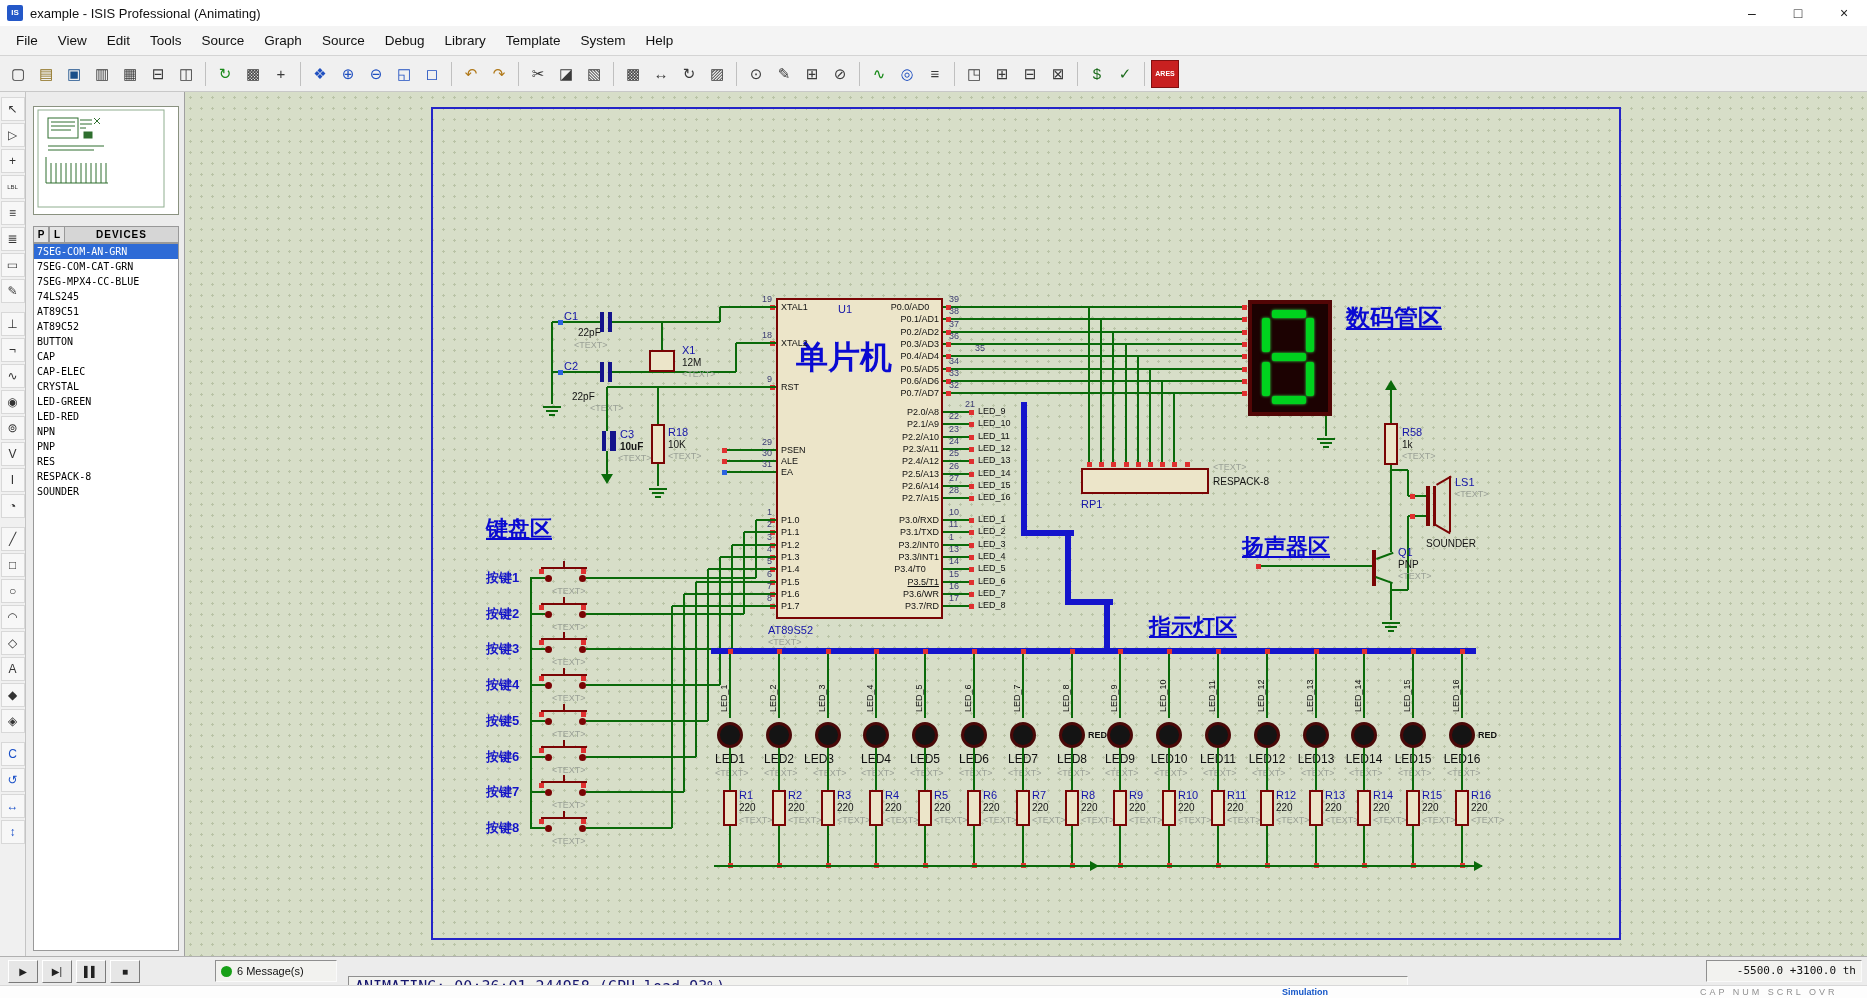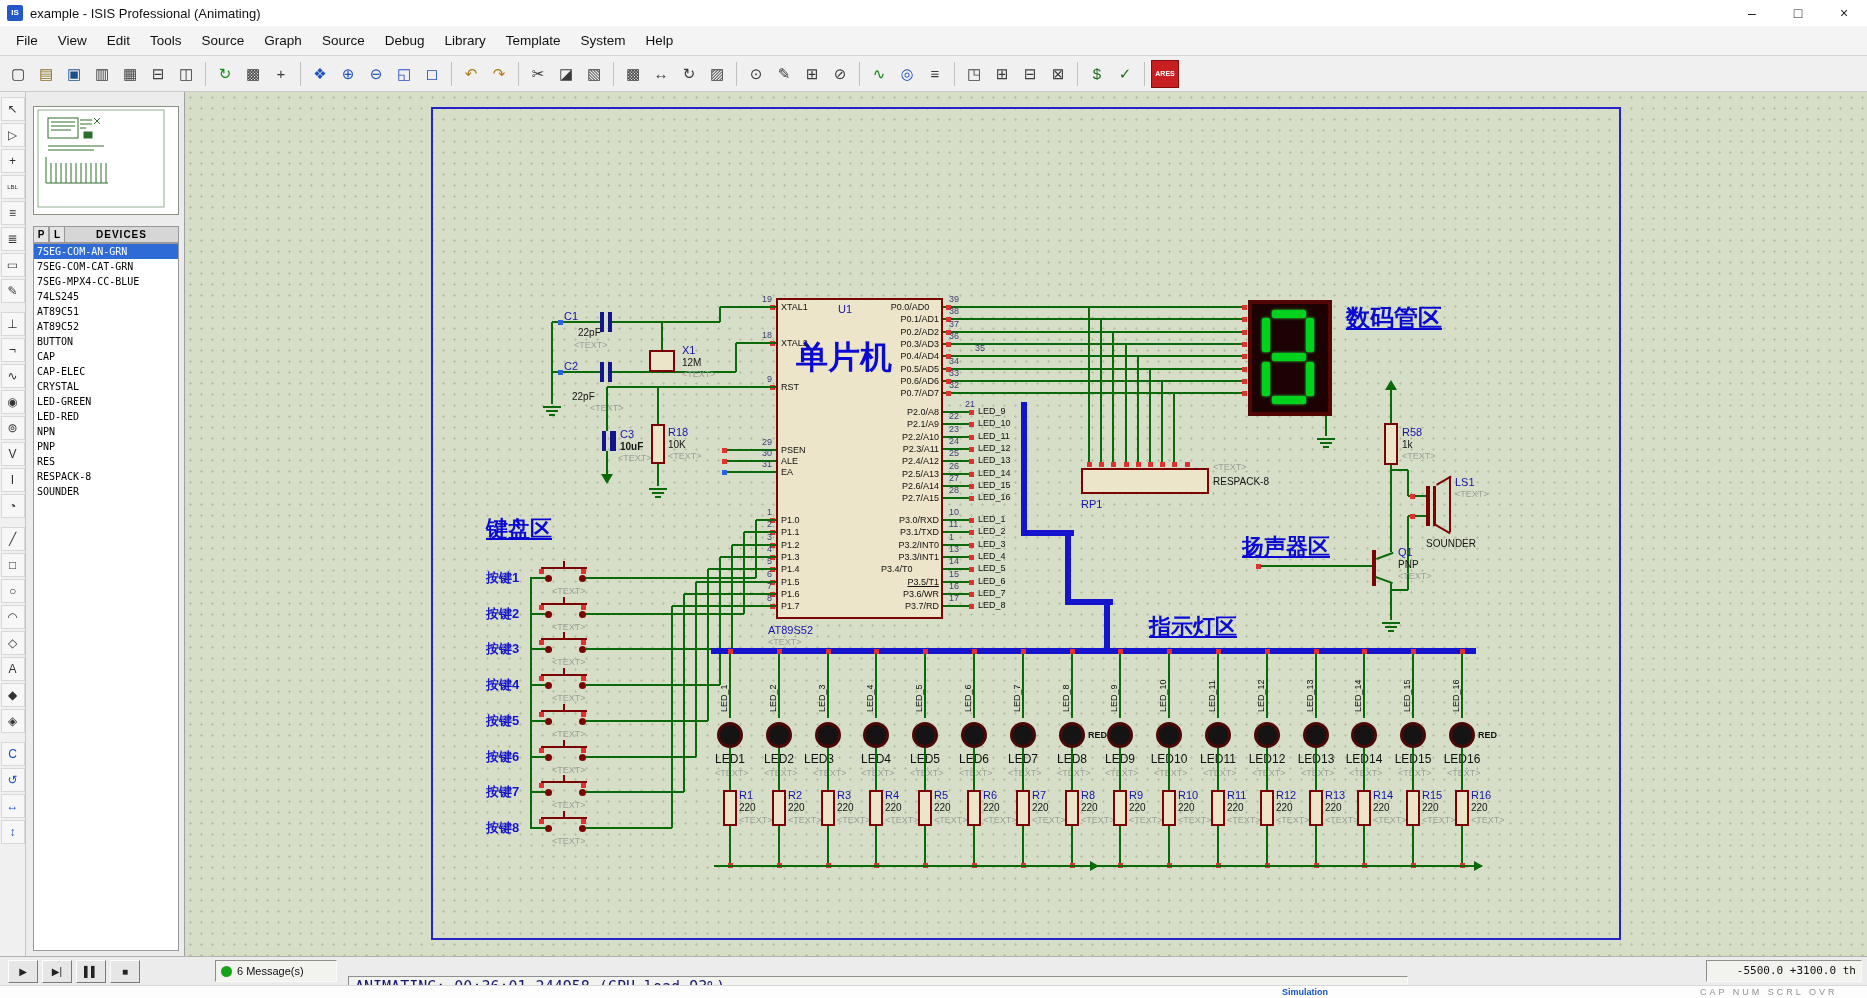--- a/index.html
+++ b/index.html
@@ -383,21 +383,21 @@
     <div class="pinname" style="left: 696px; top: 448px; width: 58px; text-align: right;">P3.2/INT0</div>
     <div class="w" style="left: 758px; top: 452px; width: 26px; height: 2px;"></div>
     <div class="sq" style="left: 784px; top: 451px;"></div>
     <div class="netlbl" style="left: 793px; top: 447px;">LED_3</div>
     <div class="pinnum" style="left: 764px; top: 452px;">13</div>
     <div class="pinname" style="left: 696px; top: 460px; width: 58px; text-align: right;">P3.3/INT1</div>
     <div class="w" style="left: 758px; top: 464px; width: 26px; height: 2px;"></div>
     <div class="sq" style="left: 784px; top: 463px;"></div>
     <div class="netlbl" style="left: 793px; top: 459px;">LED_4</div>
     <div class="pinnum" style="left: 764px; top: 464px;">14</div>
-    <div class="pinname" style="left: 696px; top: 472px; width: 58px; text-align: left;">P3.4/T0</div>
+    <div class="pinname" style="left: 696px; top: 472px; width: 58px; text-align: center;">P3.4/T0</div>
     <div class="w" style="left: 758px; top: 476px; width: 26px; height: 2px;"></div>
     <div class="sq" style="left: 784px; top: 475px;"></div>
     <div class="netlbl" style="left: 793px; top: 471px;">LED_5</div>
     <div class="pinnum" style="left: 764px; top: 477px;">15</div>
     <div class="pinname" style="left: 696px; top: 485px; width: 58px; text-align: right; text-decoration: underline;">P3.5/T1</div>
     <div class="w" style="left: 758px; top: 489px; width: 26px; height: 2px;"></div>
     <div class="sq" style="left: 784px; top: 488px;"></div>
     <div class="netlbl" style="left: 793px; top: 484px;">LED_6</div>
     <div class="pinnum" style="left: 764px; top: 489px;">16</div>
     <div class="pinname" style="left: 696px; top: 497px; width: 58px; text-align: right;">P3.6/WR</div>

